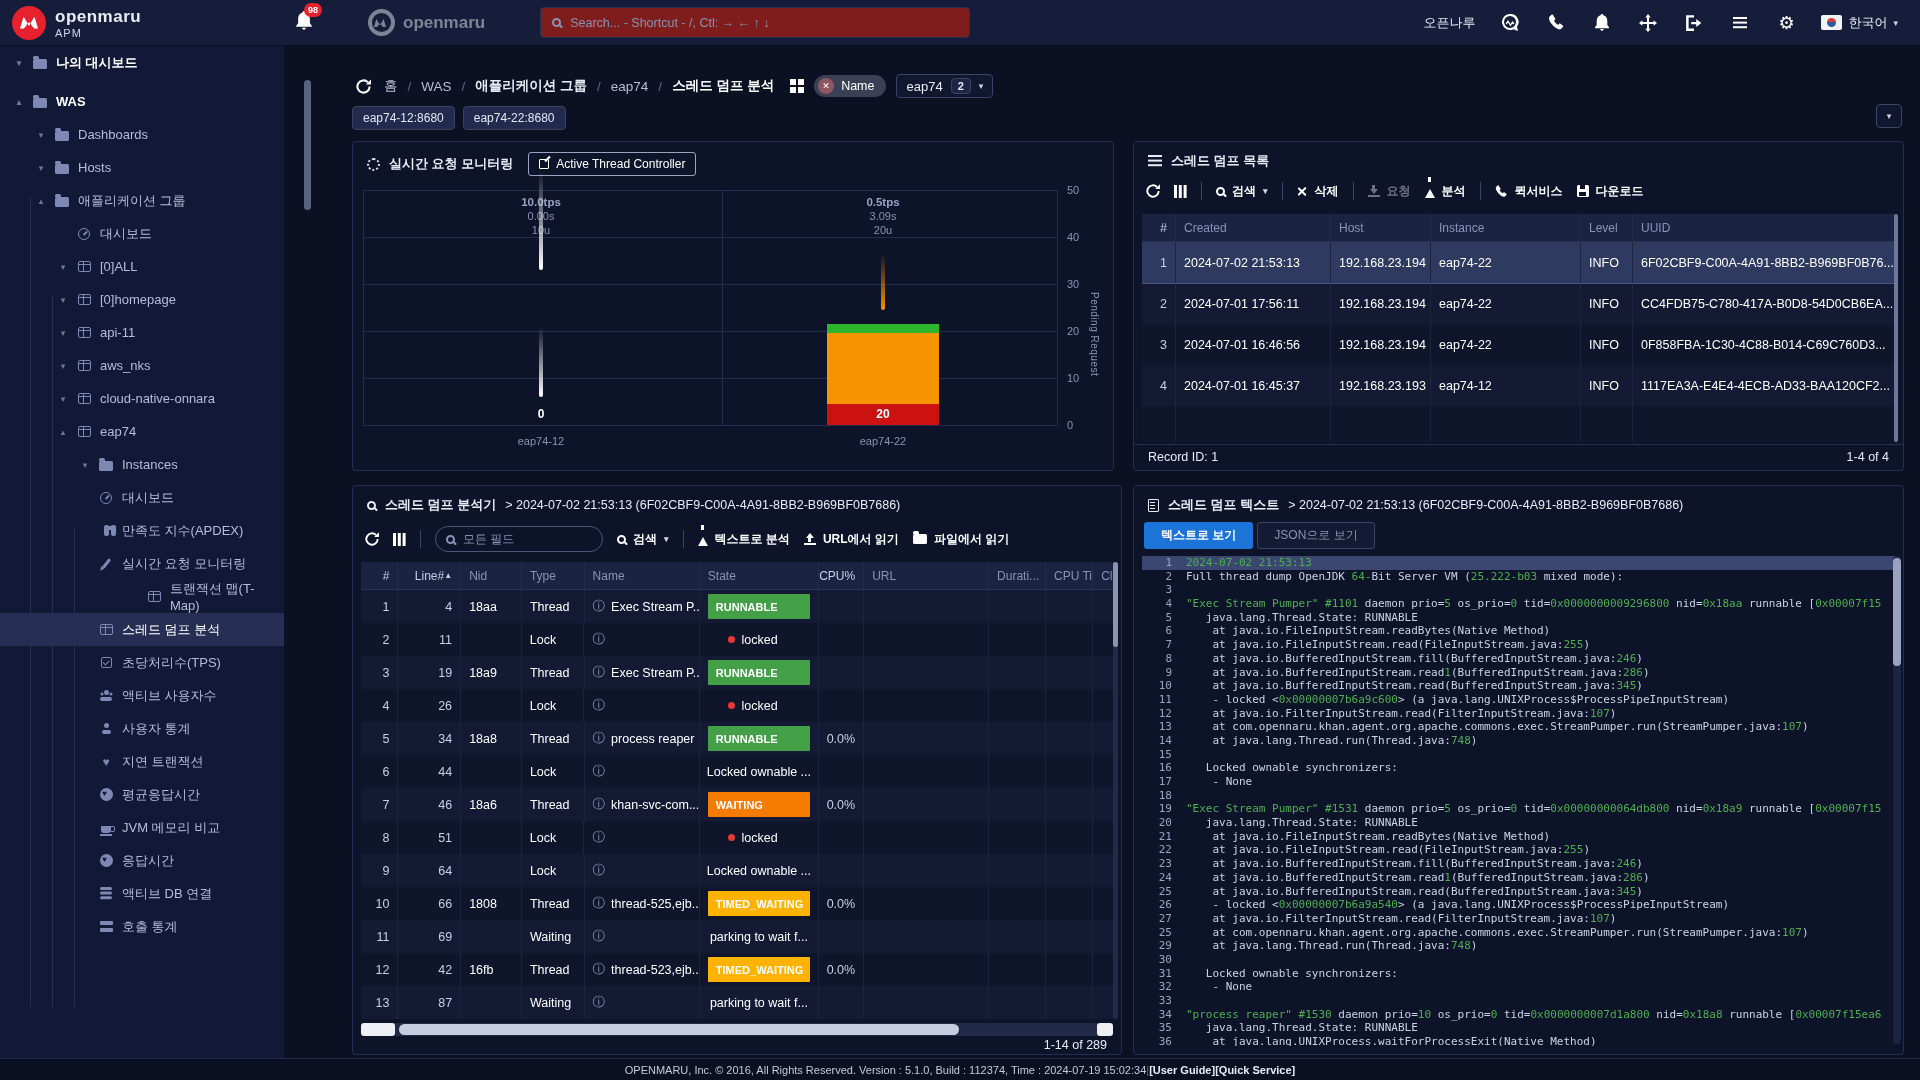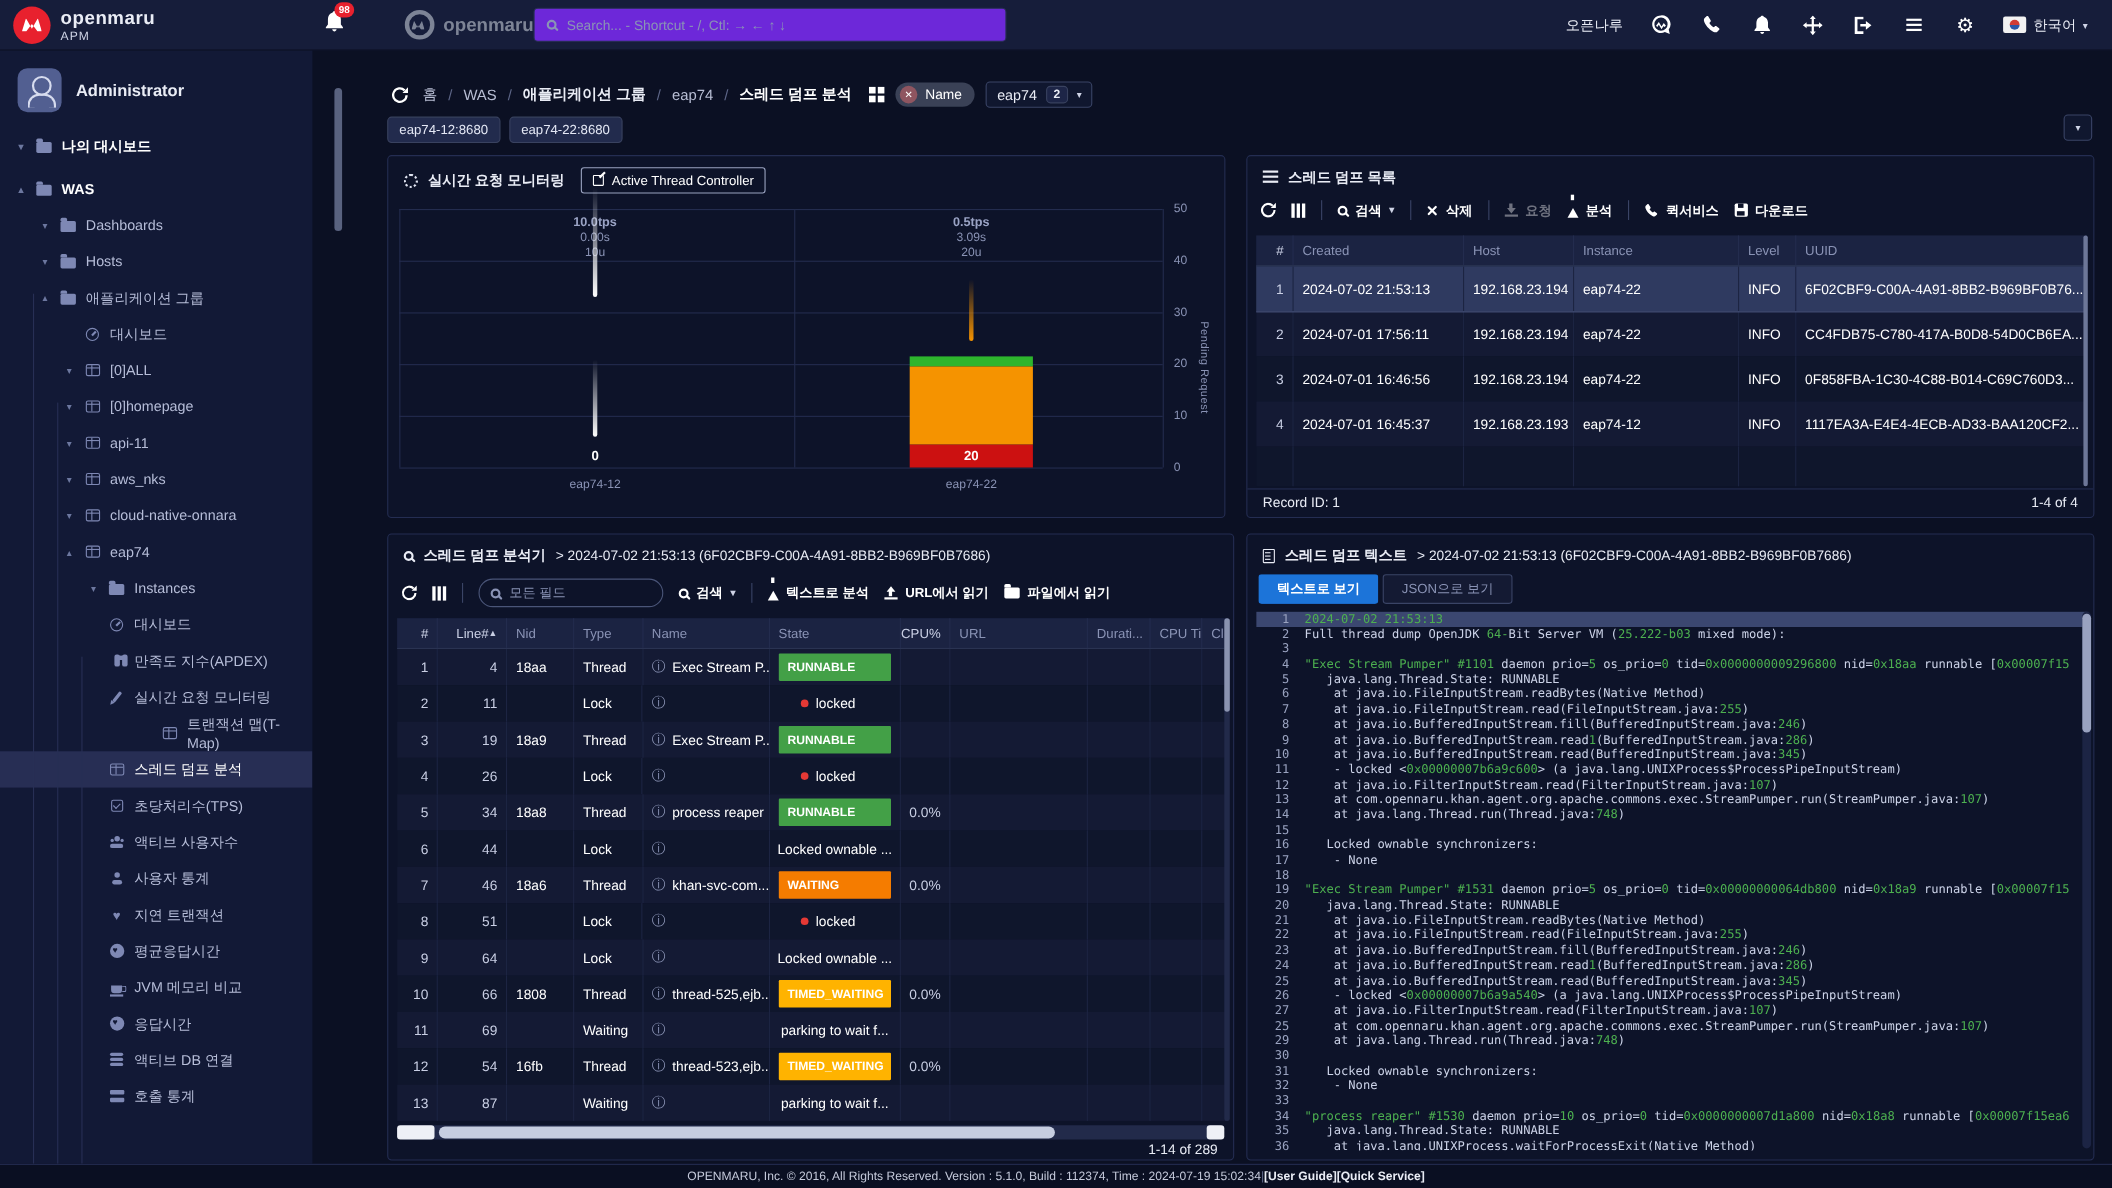--- a/index.html
+++ b/index.html
@@ -21,21 +21,21 @@
 .logo-txt b{font-size:17px;letter-spacing:.5px}
 .logo-txt span{display:block;font-size:11px;color:#cfd4e6;letter-spacing:1px}
 .bell-wrap{position:relative;margin-left:95px}
 .badge{position:absolute;top:-8px;left:9px;background:#e8212e;color:#fff;font-size:9px;font-weight:700;
   border-radius:9px;padding:2px 4px;min-width:17px;text-align:center}
 .glogo{display:flex;align-items:center;gap:8px;margin-left:55px;color:#7d8496}
 .glogo .gc{width:27px;height:27px;border-radius:50%;border:4px solid #7d8496;position:relative}
 .glogo .gc::after{content:"";position:absolute;left:2px;top:6px;width:12px;height:8px;background:#7d8496;
   clip-path:polygon(0 100%,20% 0,50% 80%,80% 0,100% 100%,74% 100%,50% 50%,26% 100%)}
 .glogo b{font-size:17px}
-.search-box{width:430px;height:31px;background:#6d28d9;border:1px solid #272f52;
+.search-box{margin-left:55px;width:430px;height:31px;background:#7f1d1d;border:1px solid #272f52;
   border-radius:4px;display:flex;align-items:center;gap:9px;padding:0 11px}
 .search-box input{flex:1;background:transparent;border:0;outline:0;color:#aab2cf;font-size:12.5px;
   font-family:"Liberation Sans",sans-serif}
 .search-box input::placeholder{color:#8a93b5}
 .top-right{margin-left:auto;display:flex;align-items:center;gap:24px;padding-right:22px}
 .top-right .uname{font-size:13px;color:#e9ecf5}
 .tb-ic{display:inline-flex;align-items:center;justify-content:center;width:22px;height:22px;color:#fff}
 .gear-g{font-size:18px;line-height:1;color:#fff}
 .flag{width:21px;height:15px;background:#f2f2f2;border-radius:2px;position:relative;flex:none}
 .flag::after{content:"";position:absolute;left:6px;top:3px;width:9px;height:9px;border-radius:50%;
@@ -246,24 +246,20 @@
       <span class="tb-ic gear-g">⚙</span>
       <span class="lang">
         <span class="flag"></span>
         <span>한국어</span>
         <span class="caret">▾</span>
       </span>
     </div>
   </div>
 
   <div class="sidebar">
-    <div class="user-card">
-      <span class="avatar"></span>
-      <b>Administrator</b>
-    </div>
     <div id="nav">
         <div class="nav-item lvl0" style="padding-left: 14px;">
           <span class="chev">▾</span>
           <span class="nav-ic">
             <span class="i-folder"></span>
           </span>
           <span>나의 대시보드</span>
         </div>
         <div class="nav-item lvl0" style="padding-left: 14px; margin-top: 6px;">
           <span class="chev">▴</span>
@@ -876,21 +872,21 @@
             </span>
             <span class="tc" style="width: 122px; justify-content: center;">parking to wait f...</span>
             <span class="tc num" style="width: 46px;"></span>
             <span class="tc" style="width: 128px;"></span>
             <span class="tc" style="width: 58px;"></span>
             <span class="tc" style="width: 48px;"></span>
             <span class="tc" style="width: 22px;"></span>
           </div>
           <div class="trow" style="height: 33px; background: var(--rowB);">
             <span class="tc num" style="width: 38px;">12</span>
-            <span class="tc num" style="width: 64px;">54</span>
+            <span class="tc num" style="width: 64px;">42</span>
             <span class="tc" style="width: 62px;">16fb</span>
             <span class="tc" style="width: 64px;">Thread</span>
             <span class="tc" style="width: 118px;">
               <span class="i-info">ⓘ</span>
               <span style="margin-left: 6px;">thread-523,ejb...</span>
             </span>
             <span class="tc" style="width: 122px;">
               <span class="badge-st" style="background: rgb(255, 179, 0);">TIMED_WAITING</span>
             </span>
             <span class="tc num" style="width: 46px;">0.0%</span>

